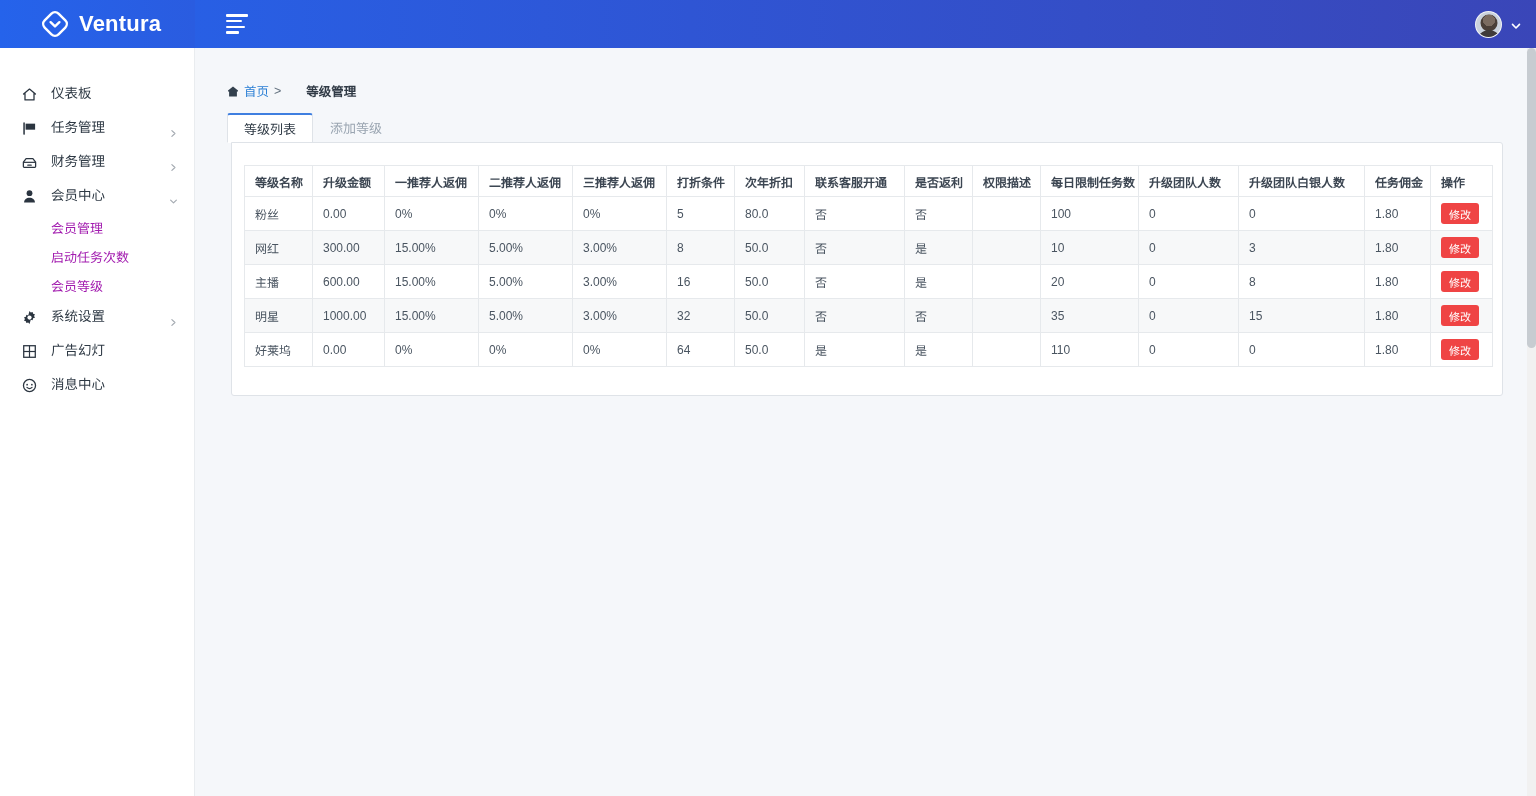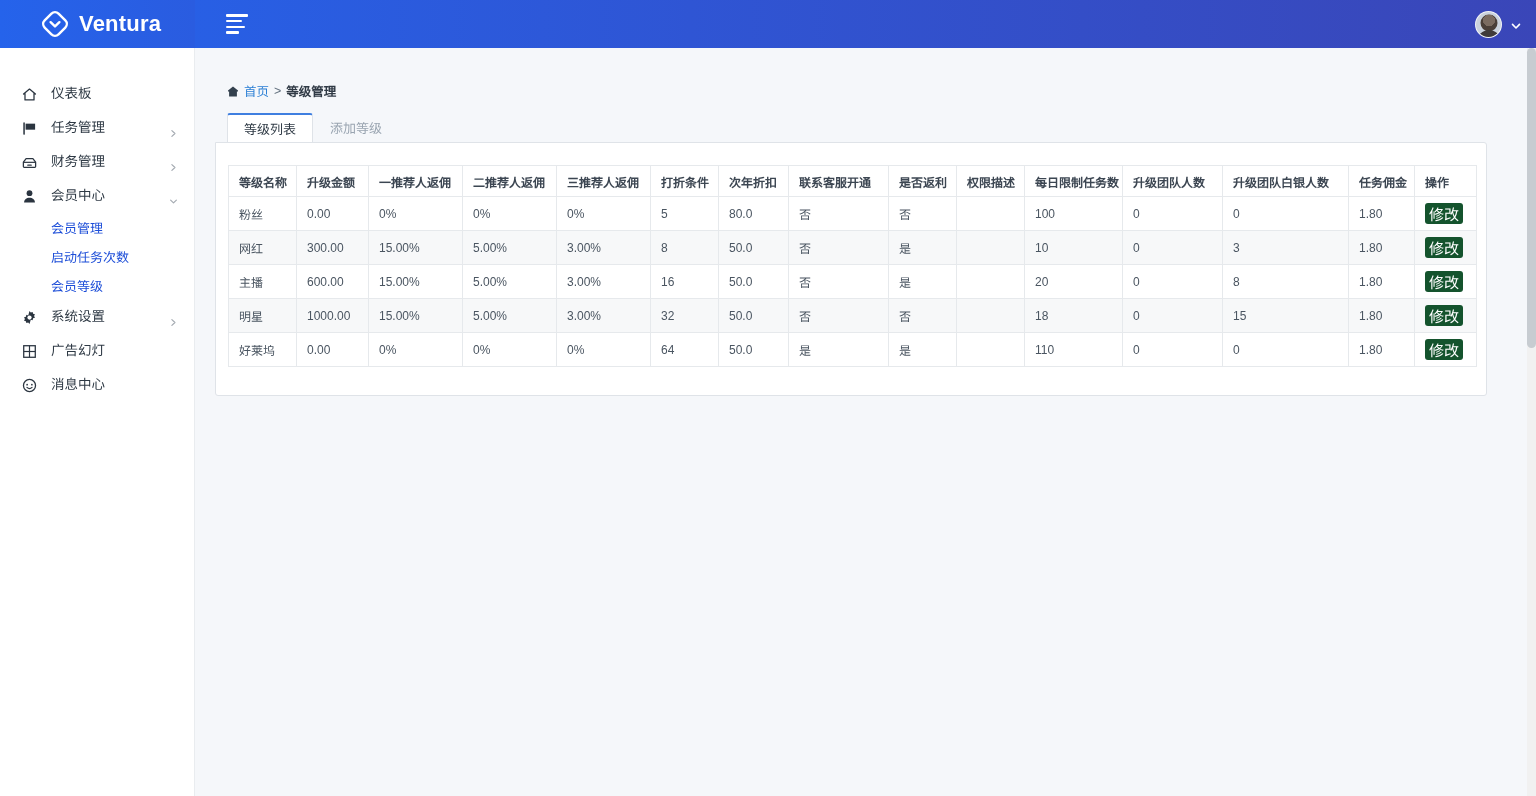--- a/index.html
+++ b/index.html
@@ -102,37 +102,37 @@
   .nav-item .lbl {
     font-size: 13.5px; color: #2f3a45; line-height: 1;
   }
   .nav-item .arrow {
     margin-left: auto; width: 9px; height: 9px; opacity: .55;
   }
   .nav-sub {
     height: 29px; display: flex; align-items: center;
     padding-left: 51px; cursor: pointer;
   }
-  .nav-sub .lbl { font-size: 13px; color: #1d4ed8; }
+  .nav-sub .lbl { font-size: 13px; color: #a21caf; }
 
   
   .page {
     position: absolute; top: 48px; left: 189px;
     width: 1341px; height: 748px;
     background: #f5f7fa;
     overflow: hidden;
   }
   .crumb {
     display: flex; align-items: center; gap: 5px;
     padding: 33px 0 0 38px; font-size: 12.5px;
   }
   .crumb .home-ic { width: 12px; height: 12px; }
   .crumb .lnk { color: #2b7fd4; cursor: pointer; }
   .crumb .sep { color: #62707e; }
-  .crumb .cur { color: #303a45; font-weight: bold; }
+  .crumb .cur { color: #303a45; font-weight: bold; margin-left: 20px; }
 
   .tabs {
     display: flex; align-items: flex-end;
     margin: 12px 0 0 38px; height: 30px;
   }
   .tab {
     height: 30px; padding: 0 16px;
     display: flex; align-items: center; justify-content: center;
     font-size: 13px; cursor: pointer;
     border: 1px solid transparent;
@@ -141,21 +141,21 @@
   .tab.active {
     background: #ffffff; color: #2f3a45;
     border-color: #dfe3e8; border-bottom-color: #ffffff;
     border-top: 2px solid #3f7fe0;
     margin-bottom: -1px;
   }
   .tab.inactive { color: #9aa5b1; }
 
   .card {
     position: relative;
-    margin: 0 0 0 26px; width: 1272px;
+    margin: 0 0 0 42px; width: 1272px;
     background: #ffffff;
     border: 1px solid #dfe3e8;
     border-radius: 0 3px 3px 3px;
     padding: 22px 12px 28px 12px;
   }
 
   table { border-collapse: collapse; width: 1248px; table-layout: fixed; }
   th, td {
     border: 1px solid #e6e9ec;
     text-align: left;
@@ -168,22 +168,22 @@
   th {
     height: 31px; font-weight: bold; color: #3c4652;
     background: #ffffff; vertical-align: middle;
   }
   td { height: 34px; vertical-align: middle; }
   tbody tr:nth-child(even) { background: #f7f8f9; }
 
   .btn-edit {
     display: inline-flex; align-items: center; justify-content: center;
     width: 38px; height: 21px;
-    background: #14532d; color: #ffffff;
-    font-size: 15px; border: 0; border-radius: 3px;
+    background: #ef4444; color: #ffffff;
+    font-size: 11px; border: 0; border-radius: 3px;
     cursor: pointer;
     font-family: "Liberation Sans", sans-serif;
   }
 
   
   .vscroll {
     position: absolute; top: 48px; right: 0; width: 9px; height: 748px;
     background: #f1f1f1; z-index: 30;
   }
   .vscroll .thumb {
@@ -450,21 +450,21 @@
           <td>明星</td>
           <td>1000.00</td>
           <td>15.00%</td>
           <td>5.00%</td>
           <td>3.00%</td>
           <td>32</td>
           <td>50.0</td>
           <td>否</td>
           <td>否</td>
           <td></td>
-          <td>18</td>
+          <td>35</td>
           <td>0</td>
           <td>15</td>
           <td>1.80</td>
           <td>
             <button class="btn-edit">修改</button>
           </td>
         </tr>
         <tr>
           <td>好莱坞</td>
           <td>0.00</td>

